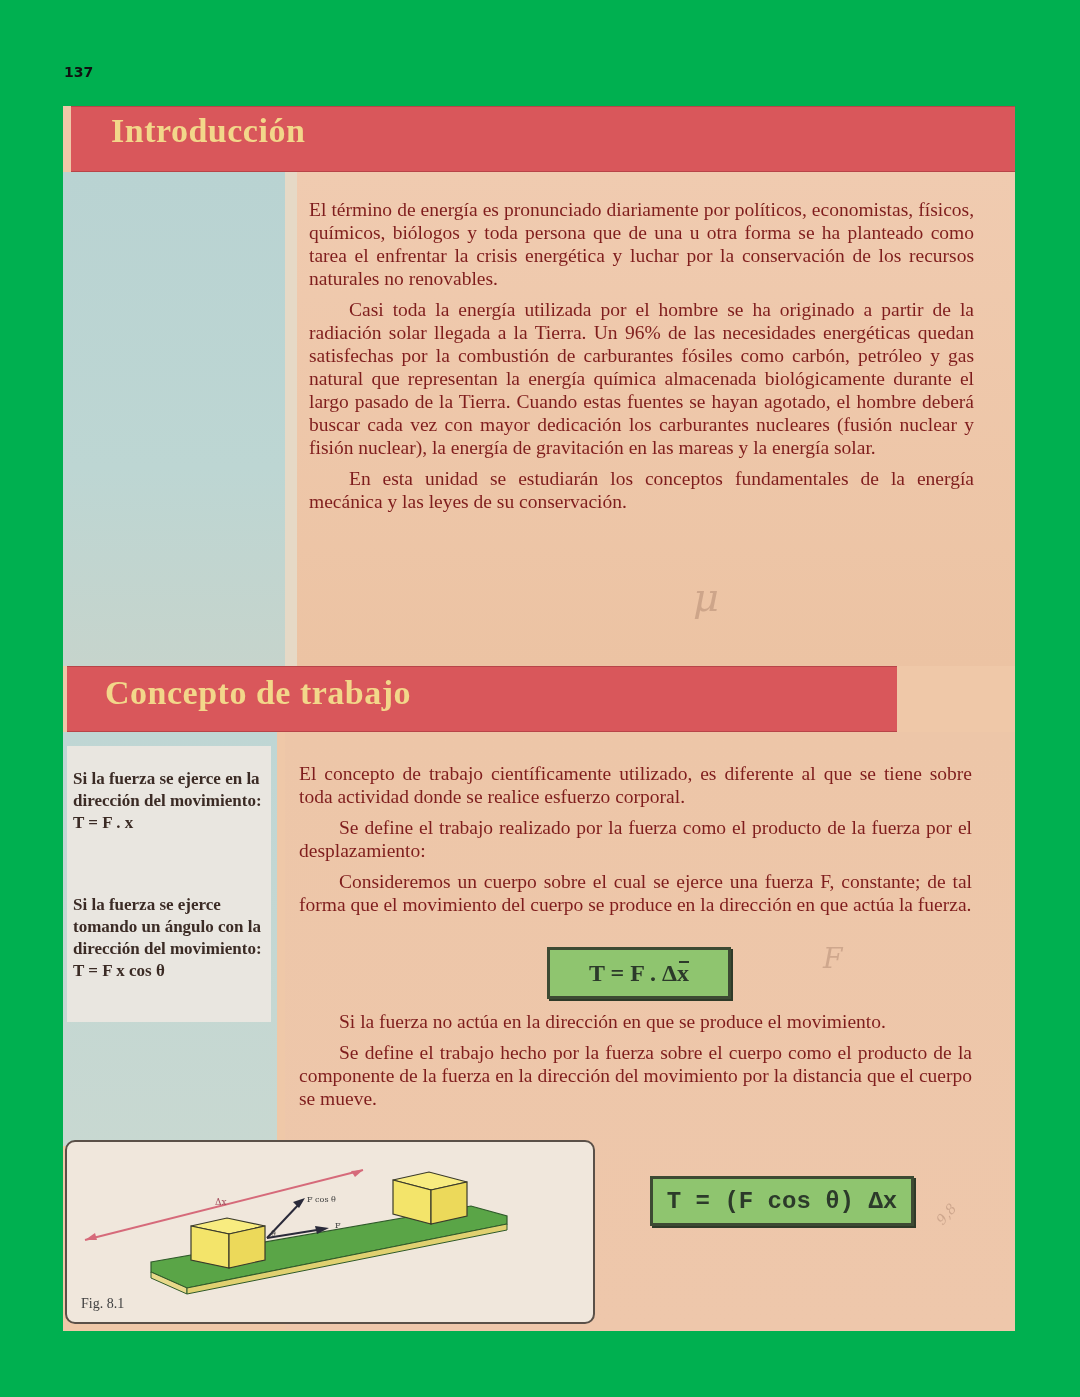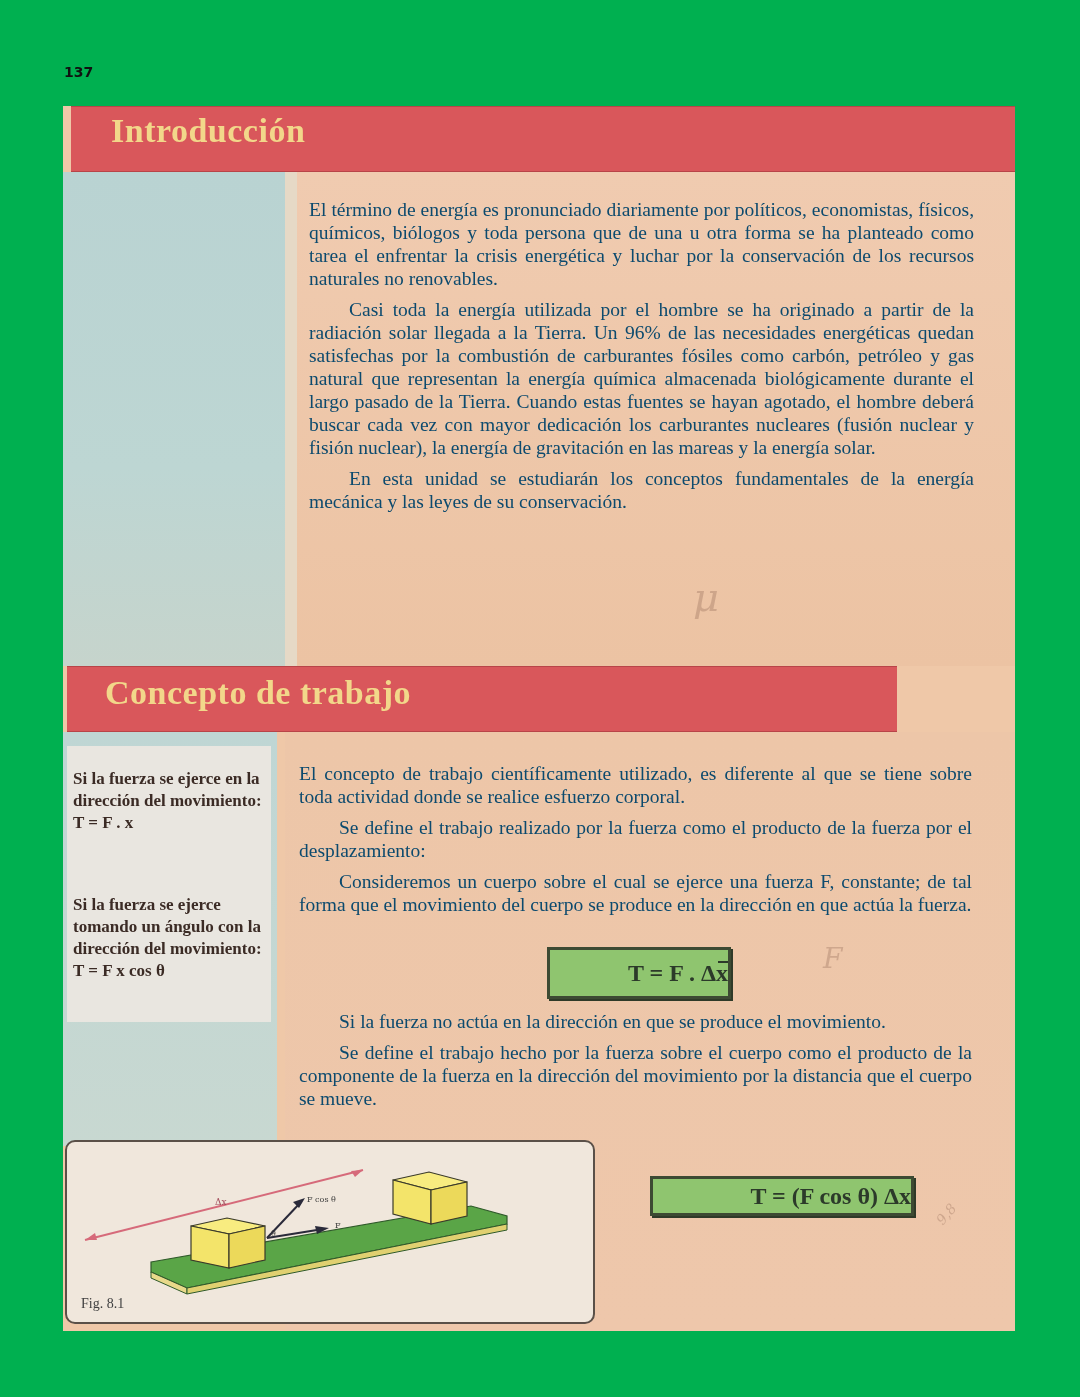--- a/index.html
+++ b/index.html
@@ -53,46 +53,46 @@
     }
     .side-note-box {
       position: absolute; left: 4px; top: 640px; width: 204px; height: 276px;
       background: #e9e6e0;
     }
     .main-bg-2 {
       position: absolute; left: 222px; top: 626px; width: 730px; height: 599px;
       background: linear-gradient(180deg, #edc6a8 0%, #eec7ab 100%);
     }
     .text-block {
-      position: absolute; color: #0c4a6e;
+      position: absolute; color: #7f1d1d;
       font-size: 19.5px; line-height: 23px; text-align: justify;
     }
     .text-block p { margin-bottom: 8px; }
     .text-block p.indent { text-indent: 40px; }
     .intro-text { left: 246px; top: 92px; width: 665px; }
     .concept-text { left: 236px; top: 656px; width: 673px; }
     .concept-text-2 { left: 236px; top: 904px; width: 673px; }
 
     .side-note {
       position: absolute; left: 10px; color: #3b2b25;
       font-weight: bold; font-size: 17px; line-height: 22px;
     }
     .side-note-1 { top: 662px; }
     .side-note-2 { top: 788px; }
 
     .formula-box {
       position: absolute; background: #8fc56f;
       border: 3px solid #3d4a33;
       color: #2c3a2a; font-weight: bold;
-      display: flex; align-items: center; justify-content: flex-end;
+      display: flex; align-items: center; justify-content: center;
       font-family: "Liberation Serif", "DejaVu Serif", serif;
       box-shadow: 2px 2px 0 #2f3a28;
     }
     .formula-1 { left: 484px; top: 841px; width: 184px; height: 52px; font-size: 24px; }
-    .formula-2 { left: 587px; top: 1070px; width: 264px; height: 40px; font-size: 24px; }
+    .formula-2 { left: 587px; top: 1070px; width: 264px; height: 50px; font-size: 24px; font-family: Liberation Mono, monospace; }
     .vec-x { position: relative; display: inline-block; }
     .vec-x::before {
       content: ""; position: absolute; left: 2px; right: 0; top: 1px; height: 2px; background: #2c3a2a;
     }
 
     .figure {
       position: absolute; left: 2px; top: 1034px; width: 530px; height: 184px;
       background: #f0e7dc;
       border: 2px solid #5a5048; border-radius: 10px;
     }

